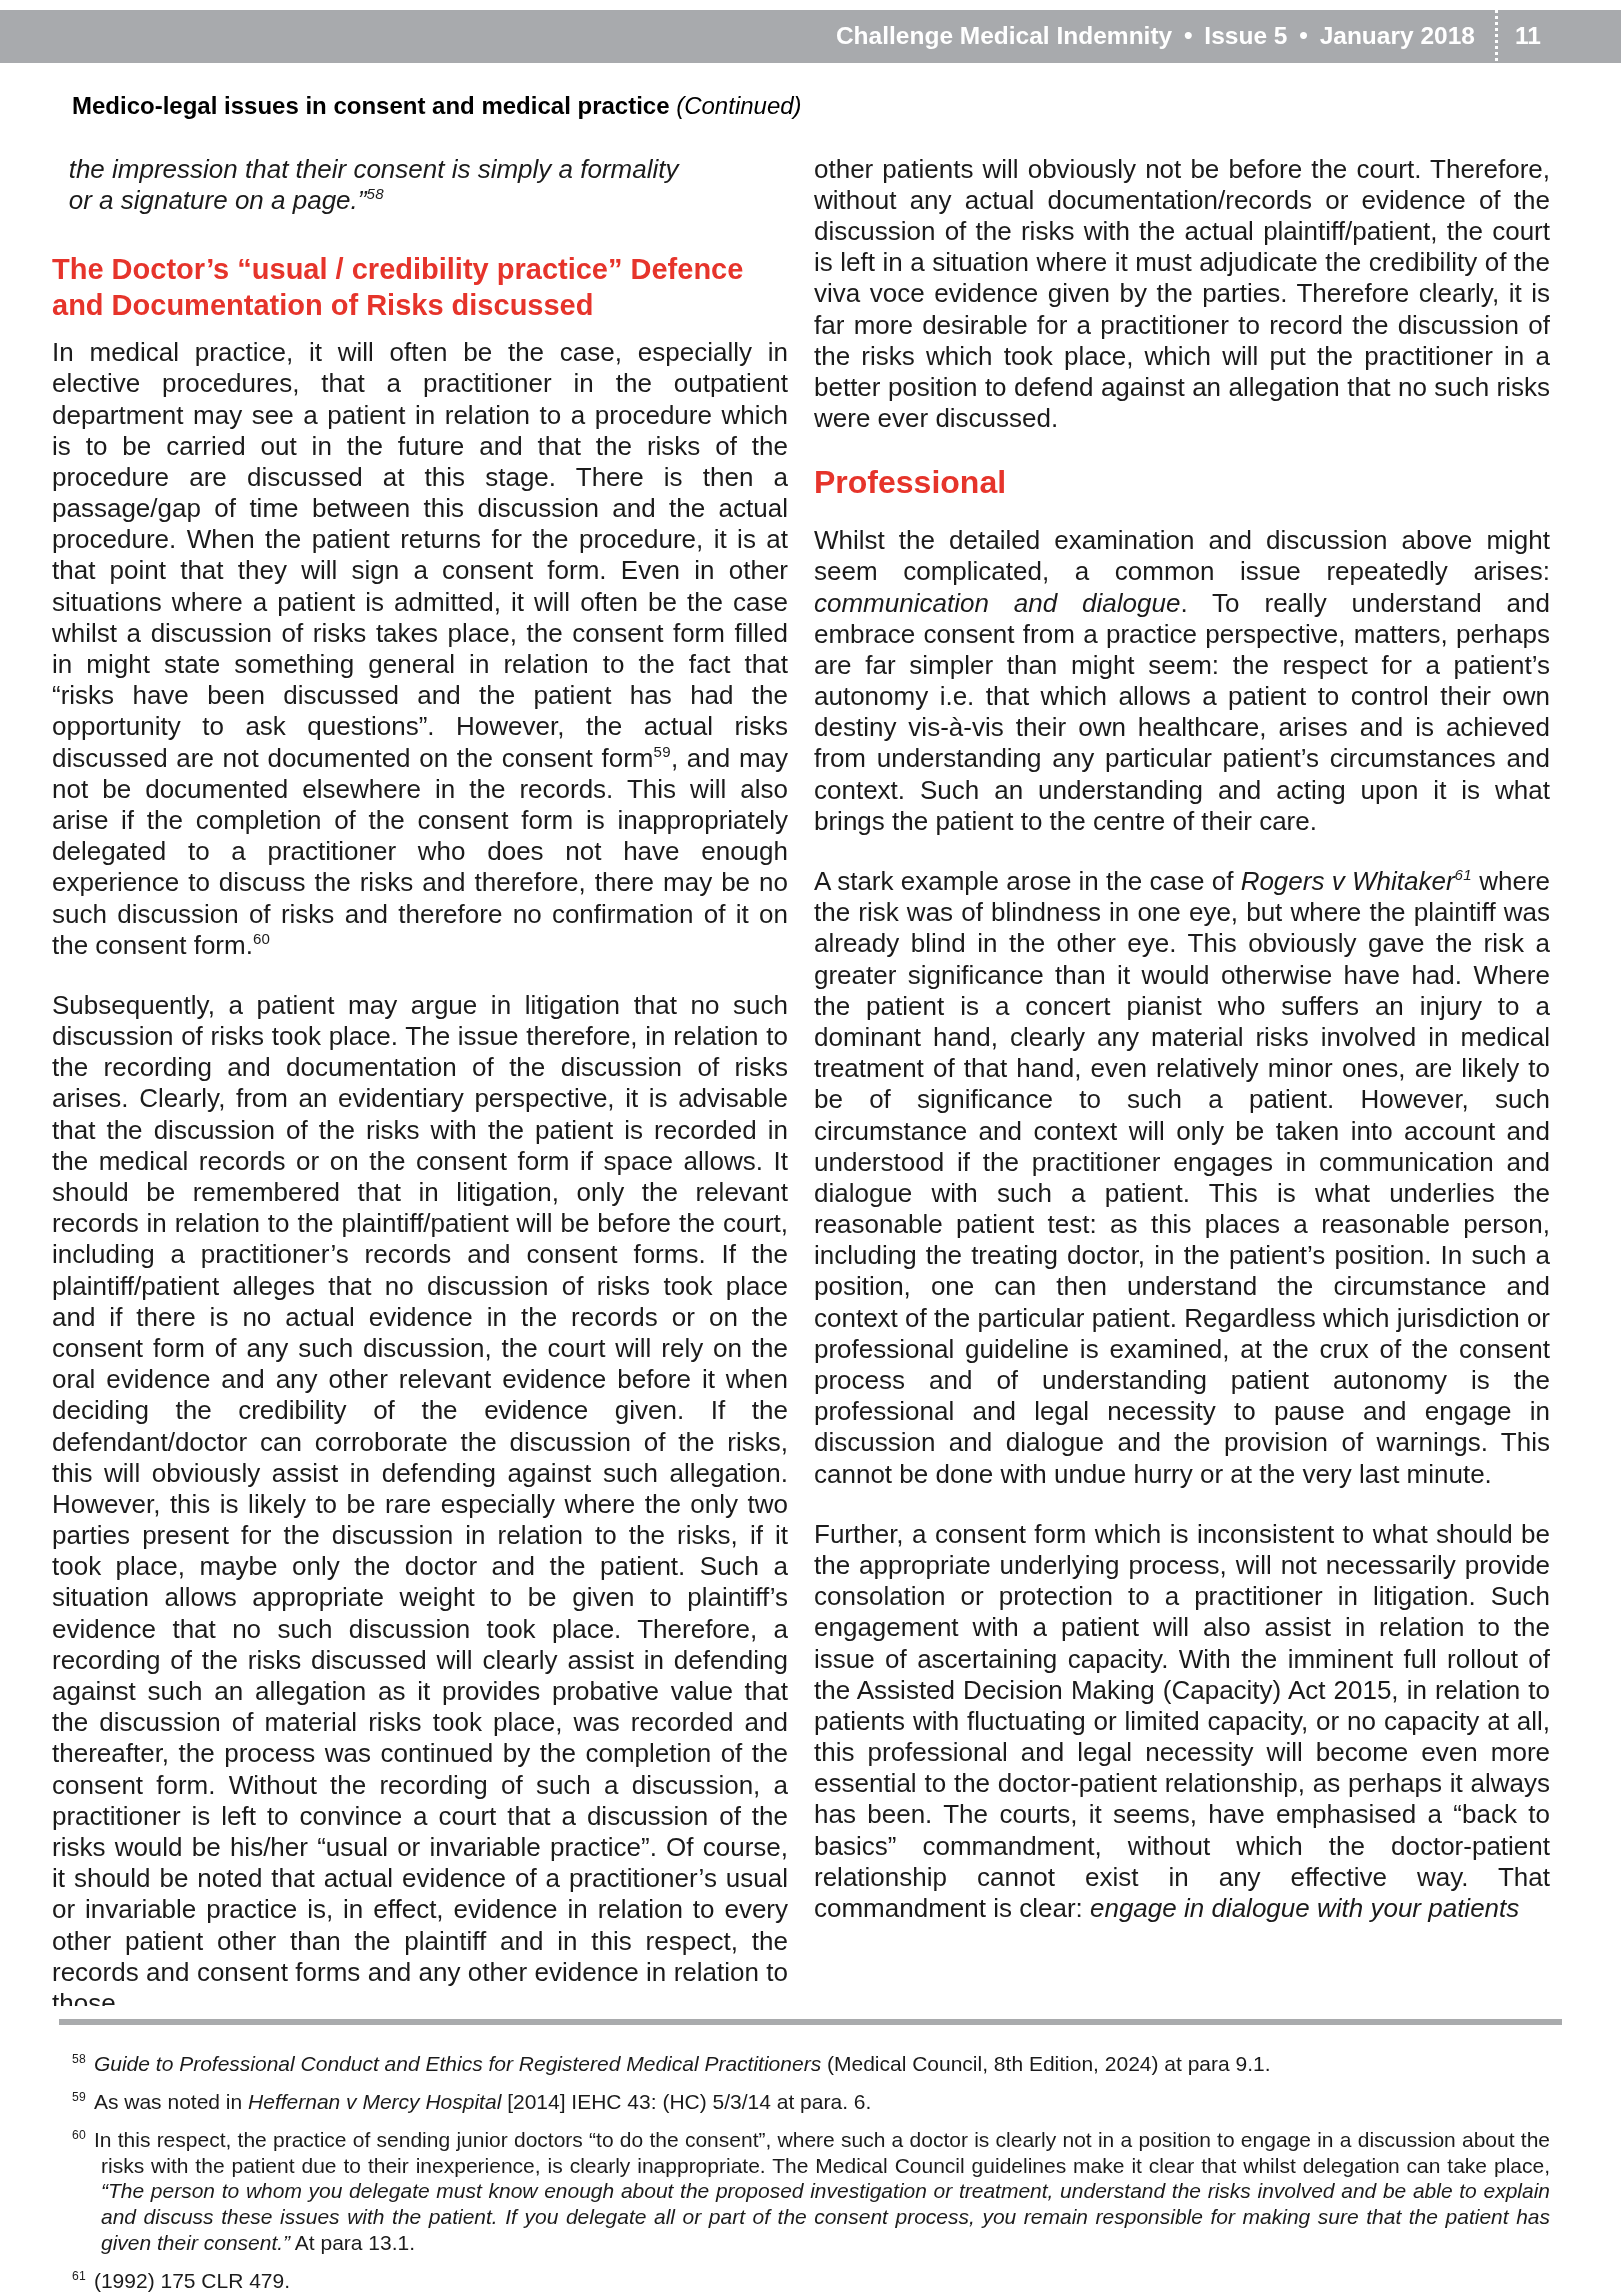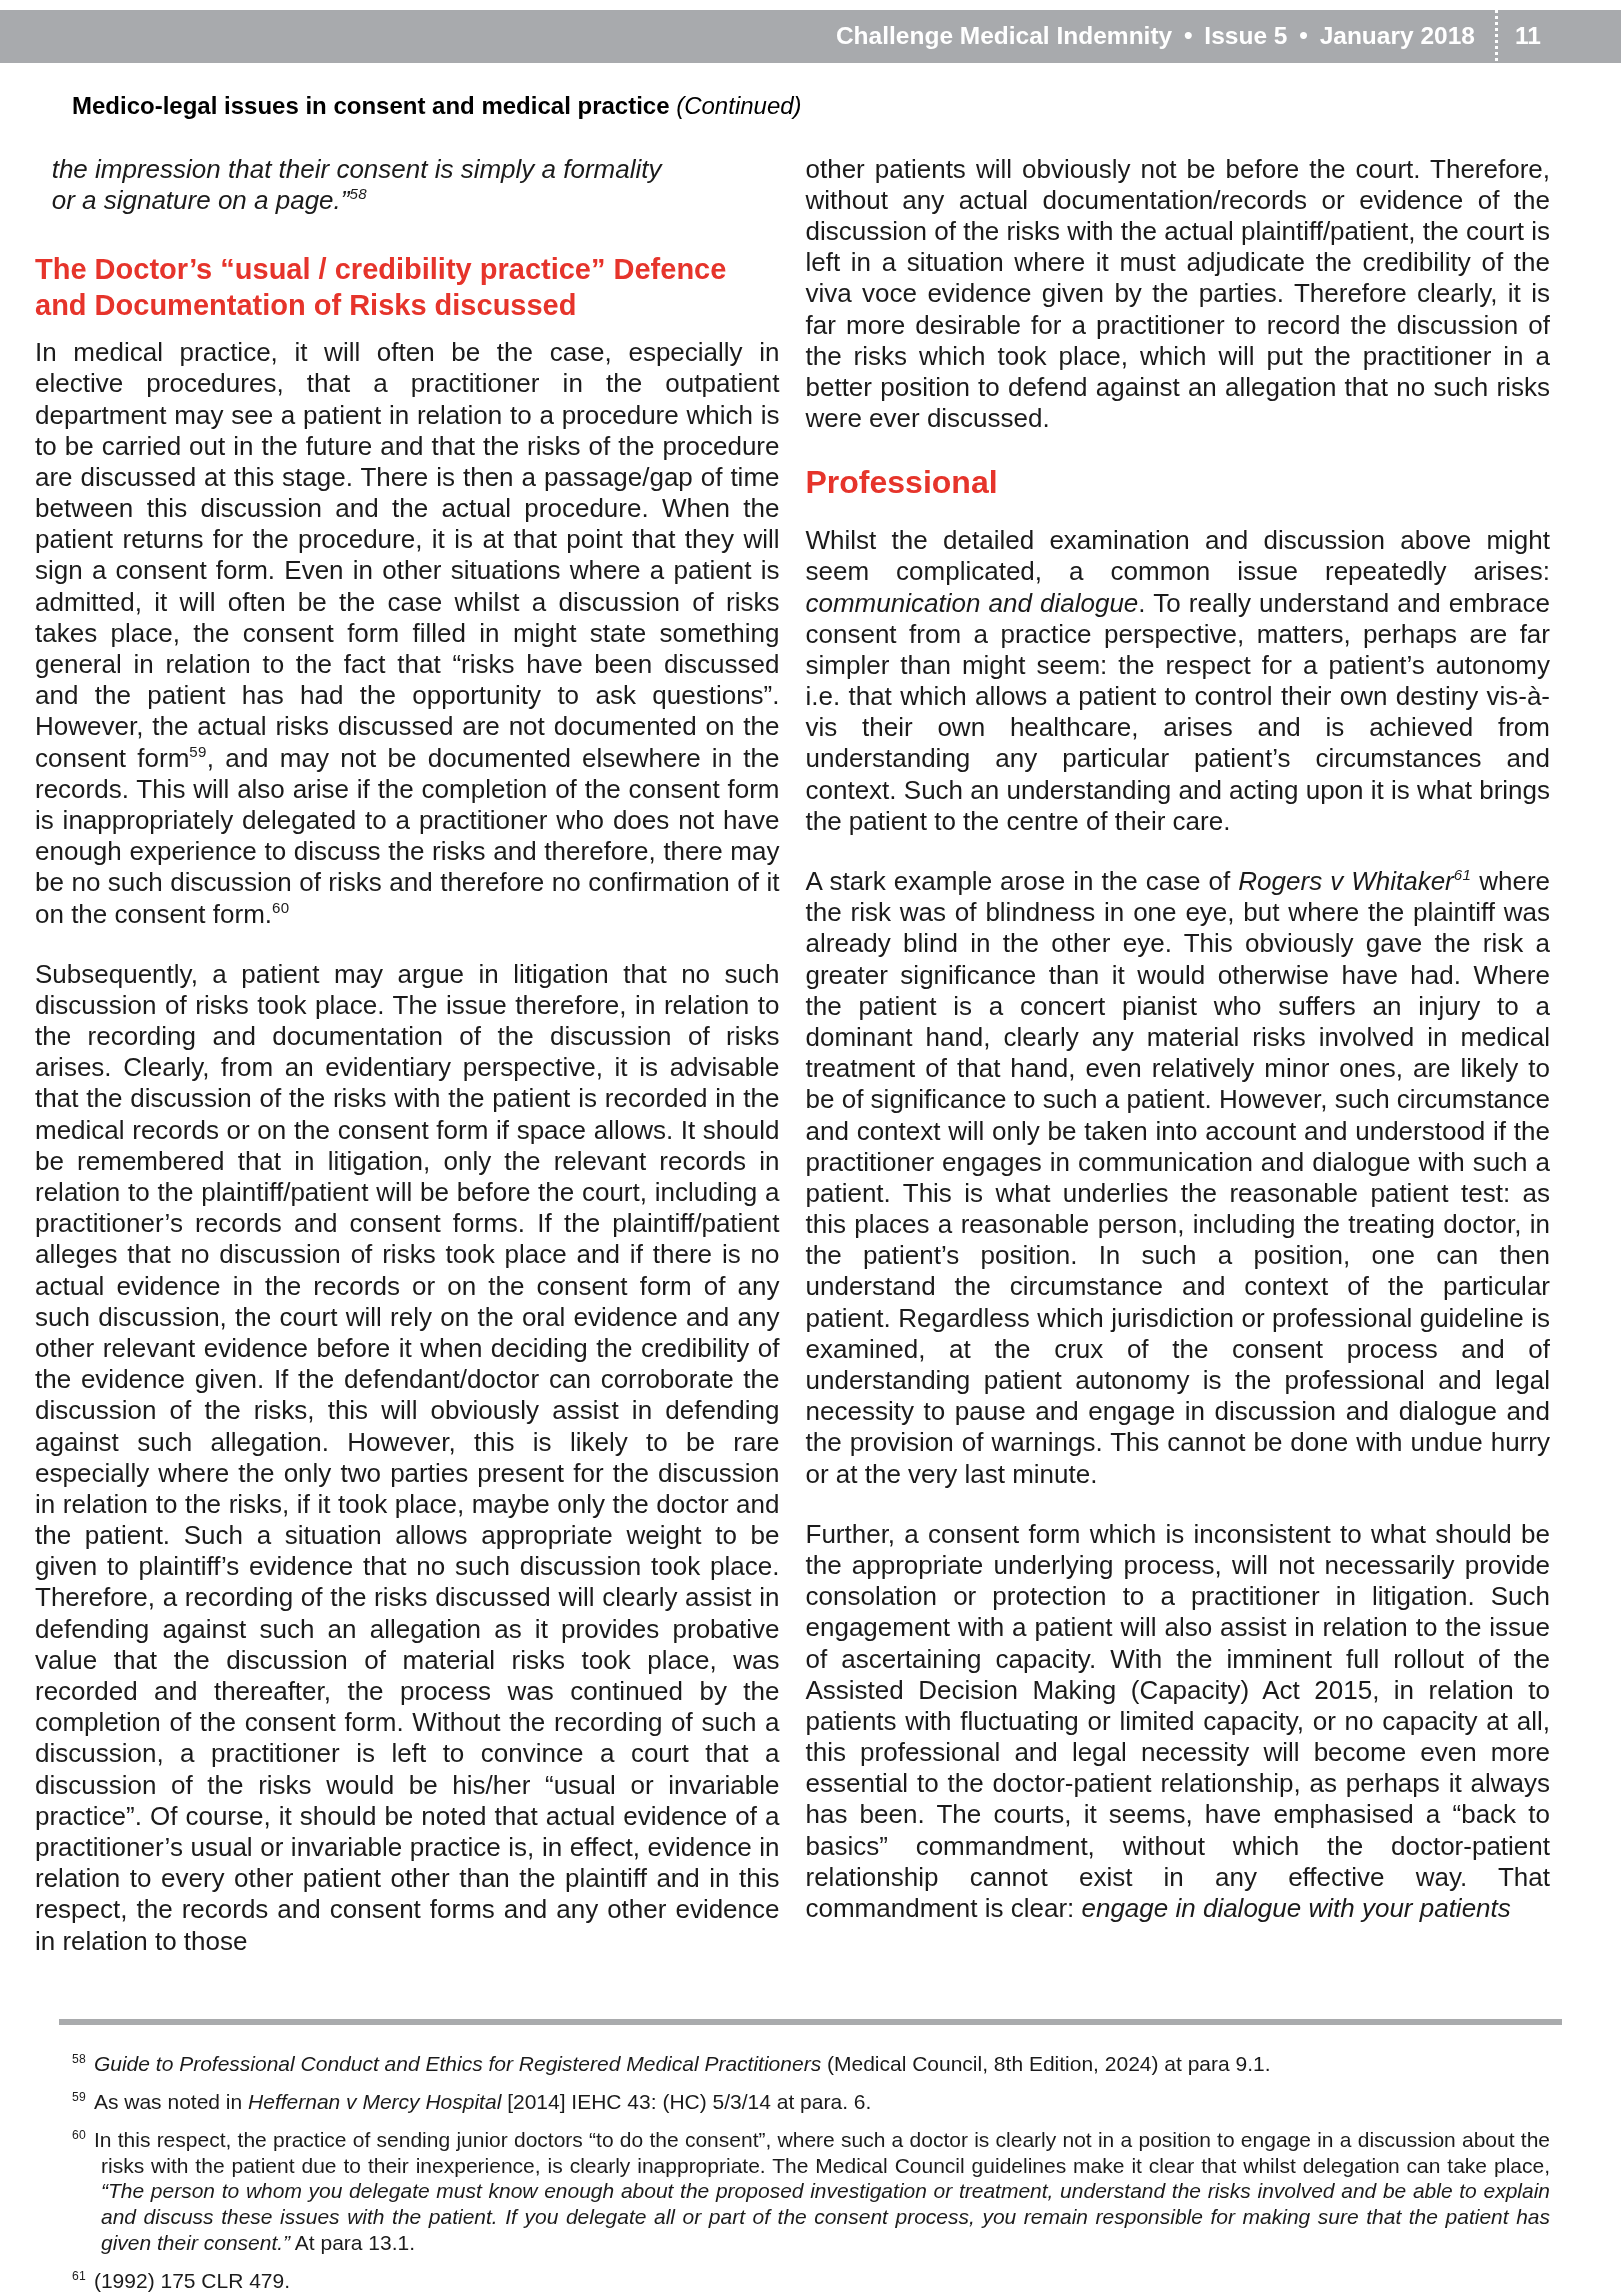--- a/index.html
+++ b/index.html
@@ -27,21 +27,21 @@
   .dotted-divider{
     width:0;height:74px;border-left:3.9px dotted #ffffff;
     margin-left:19.6px;margin-right:17.6px;flex:none;
   }
   .article-title{
     margin:29px 71px 0 72px;font-size:24px;line-height:1.2;color:#000;
   }
   .article-title .t-bold{font-weight:bold;}
   .article-title .t-reg{font-weight:normal;font-style:italic;}
   .content{
-    display:flex;gap:26px;margin:33px 71px 0 35px;height:1852px;overflow:hidden;
+    display:flex;gap:26px;margin:33px 71px 0 52px;height:1852px;overflow:hidden;
   }
   .column{flex:1;font-size:26px;line-height:1.2;text-align:justify;}
   .column p{margin:0 0 29px 0;}
   .quote{
     font-style:italic;text-align:left;
     padding-left:16.7px;max-width:635px;margin:0 0 35px 0;
   }
   .section-heading{
     color:var(--accent);font-weight:bold;font-size:29px;line-height:1.25;
     text-align:left;margin:0 0 13.7px 0;

